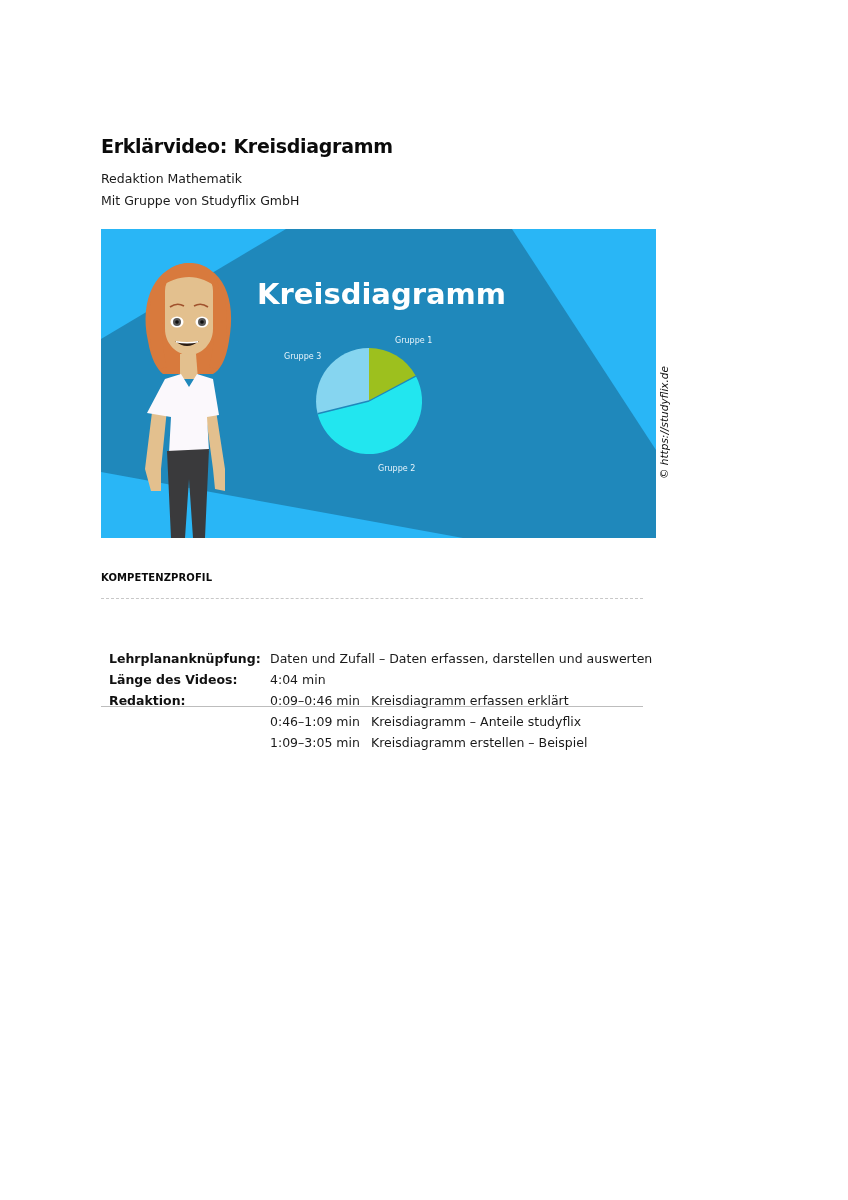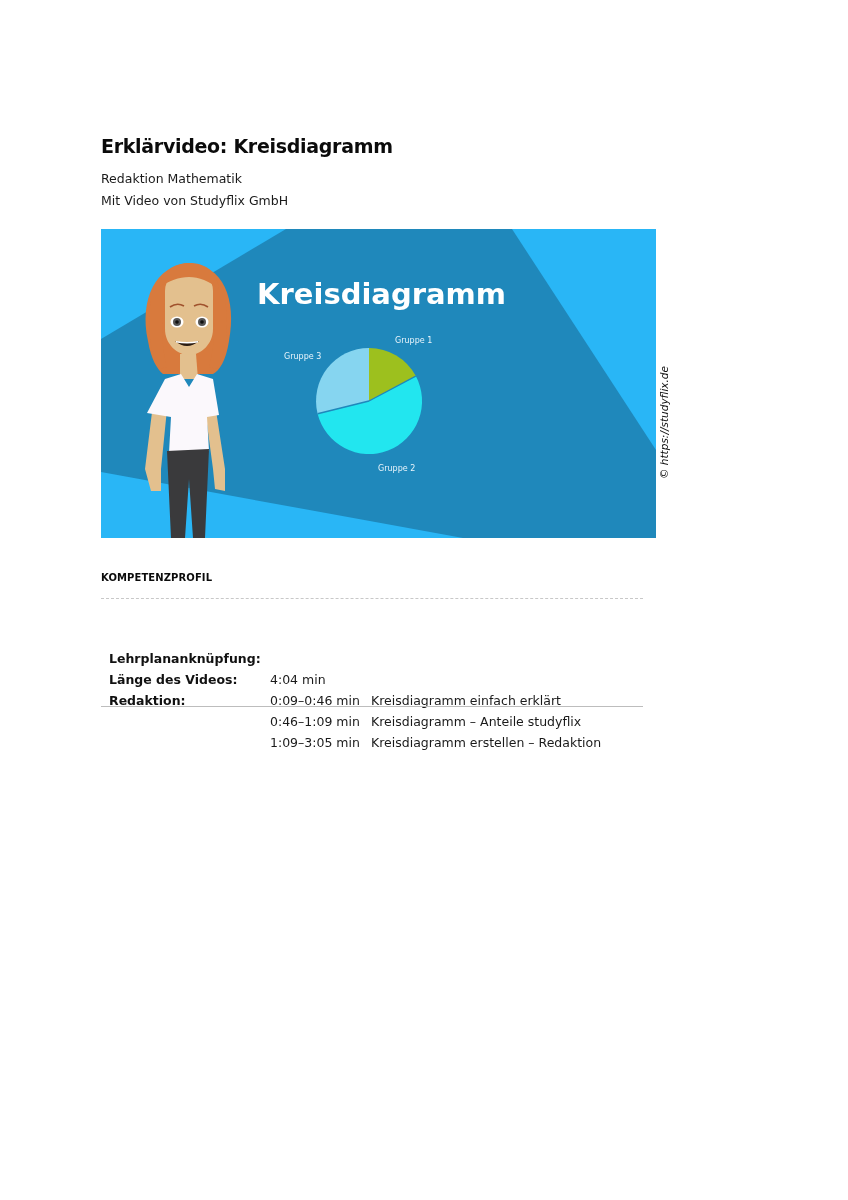--- a/index.html
+++ b/index.html
@@ -40,21 +40,21 @@
   .row { position: absolute; left: 0; width: 848px; height: 21px; font-size: 12.5px; white-space: nowrap; margin-top: 46px; }
   .row .lbl { position: absolute; left: 109px; font-weight: bold; color: #111; }
   .row .val { position: absolute; left: 270px; color: #1a1a1a; }
   .row .desc { position: absolute; left: 371px; color: #1a1a1a; }
 </style>
 </head>
 <body>
 
 <h1 class="page-title">Erklärvideo: Kreisdiagramm</h1>
 <div class="meta-line" style="top:171px;">Redaktion Mathematik</div>
-<div class="meta-line" style="top:193px;">Mit Video von Studyflix GmbH</div>
+<div class="meta-line" style="top:193px;">Mit Gruppe von Studyflix GmbH</div>
 
 <div class="video">
   <svg width="555" height="309" viewBox="0 0 555 309">
 
     <rect x="0" y="0" width="555" height="309" fill="#1f88bb"></rect>
 
     <polygon points="0,0 185,0 0,110" fill="#29b6f6"></polygon>
 
     <polygon points="411,0 555,0 555,221" fill="#29b6f6"></polygon>
 
@@ -112,32 +112,33 @@
   </svg>
 </div>
 
 <div class="copyright">© https://studyflix.de</div>
 
 <div class="section-heading">KOMPETENZPROFIL</div>
 <div class="rule-top"></div>
 
 <div class="row" style="top:605px;">
   <span class="lbl">Lehrplananknüpfung:</span>
+  <span class="val">Daten und Zufall – Daten erfassen, darstellen und auswerten</span>
 </div>
 <div class="row" style="top:626px;text-align:right;">
   <span class="lbl">Länge des Videos:</span>
   <span class="val">4:04 min</span>
 </div>
 <div class="row" style="top:647px;">
   <span class="lbl">Redaktion:</span>
   <span class="val">0:09–0:46 min</span>
-  <span class="desc">Kreisdiagramm einfach erklärt</span>
+  <span class="desc">Kreisdiagramm erfassen erklärt</span>
 </div>
 <div class="row" style="top:668px;">
   <span class="val">0:46–1:09 min</span>
   <span class="desc">Kreisdiagramm – Anteile studyflix</span>
 </div>
 <div class="row" style="top:689px;">
   <span class="val">1:09–3:05 min</span>
-  <span class="desc">Kreisdiagramm erstellen – Redaktion</span>
+  <span class="desc">Kreisdiagramm erstellen – Beispiel</span>
 </div>
 
 <div class="rule-bottom"></div>
 
 </body></html>

